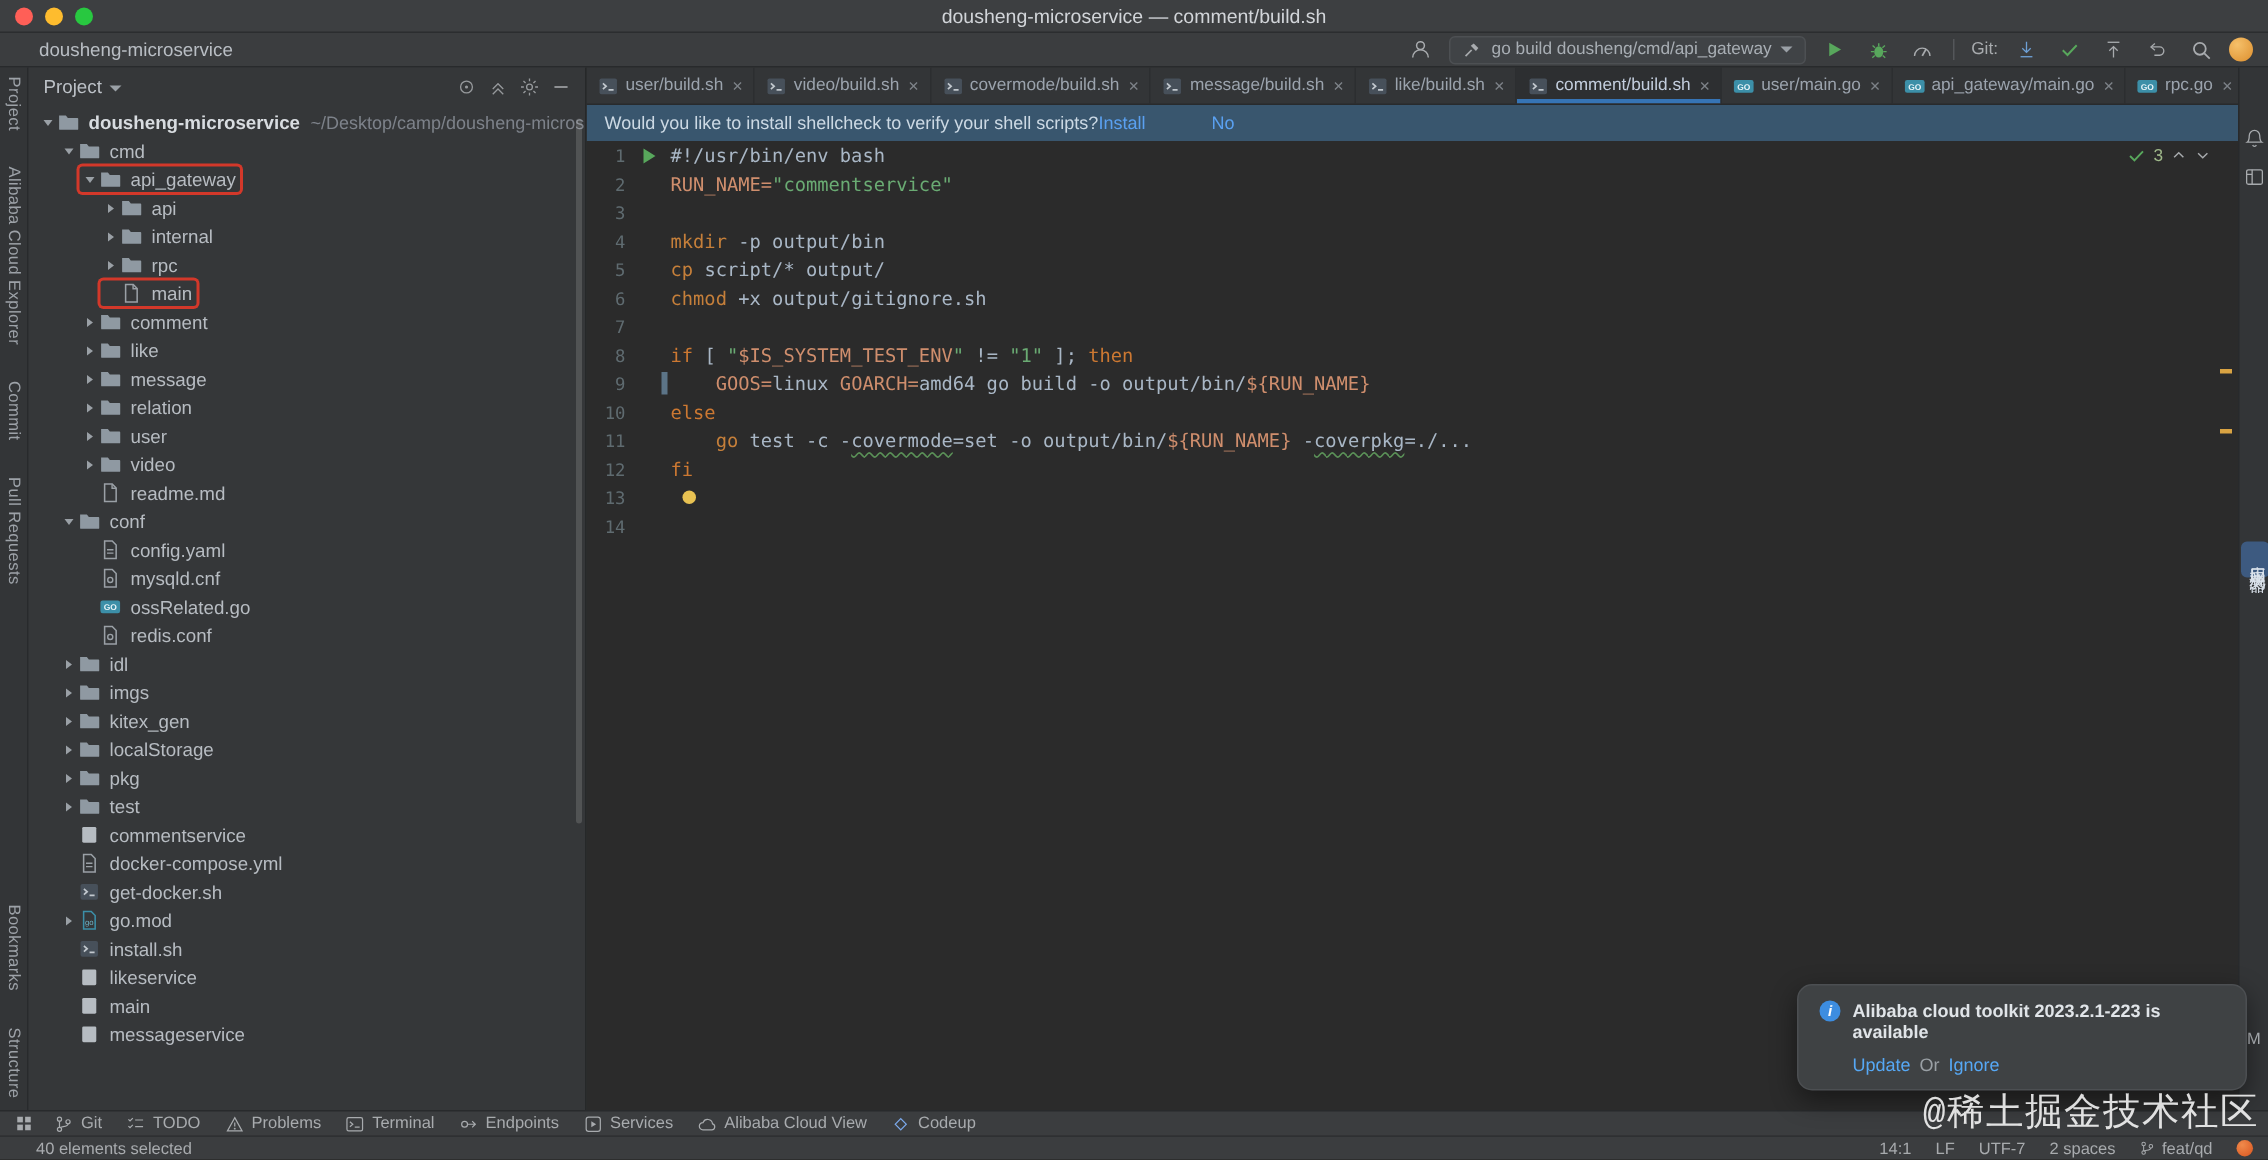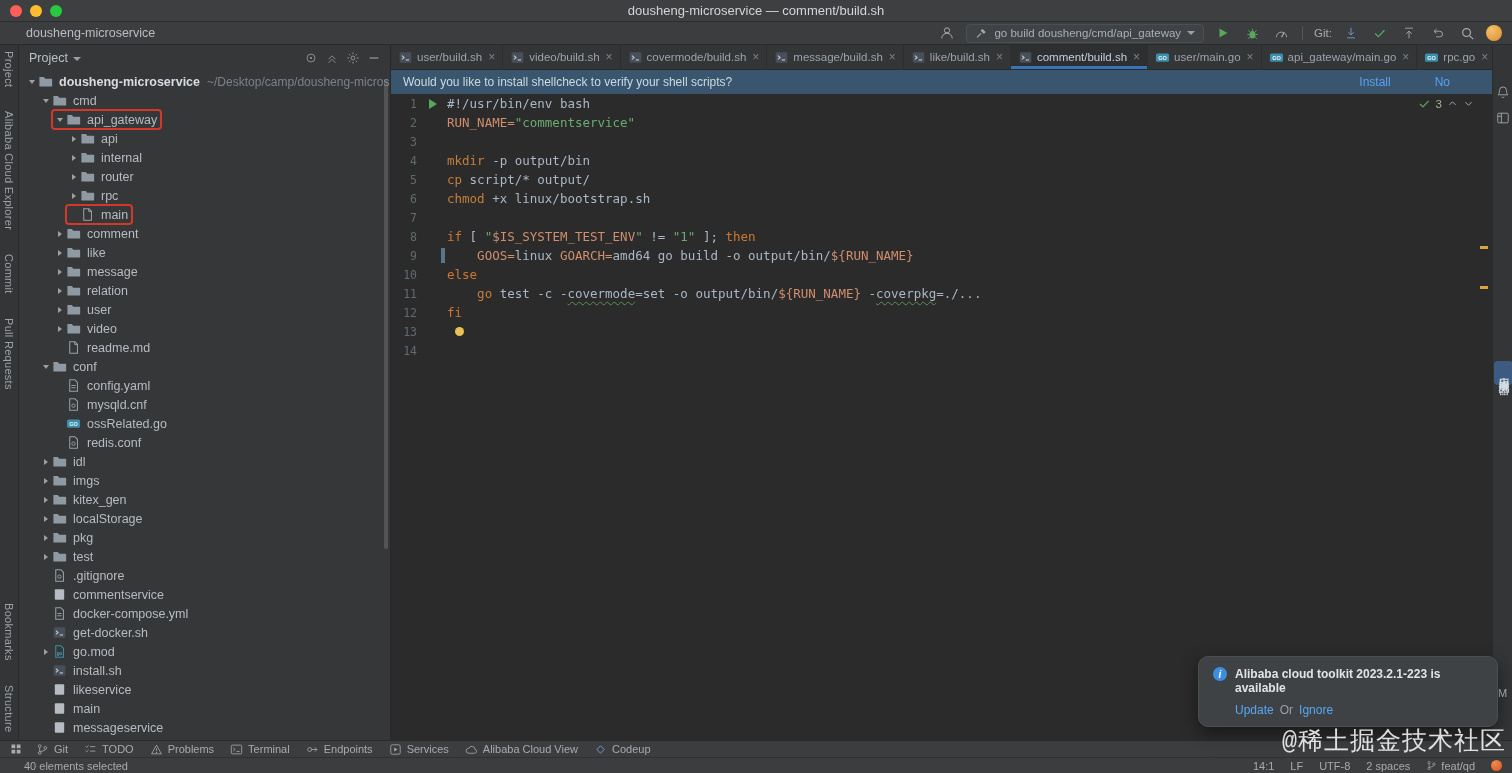--- a/index.html
+++ b/index.html
@@ -56,21 +56,21 @@
   .panel-scrollbar { position:absolute; right:2px; top:34px; width:4px; height:470px; background:rgba(255,255,255,.14); border-radius:2px; }
 
   
   .editor-area { flex:1 1 auto; min-width:0; display:flex; flex-direction:column; background:#2b2b2b; }
   .tabs { height:25px; background:#333537; border-bottom:1px solid #282a2c; display:flex; align-items:stretch; flex:0 0 auto; overflow:hidden; }
   .tab { display:flex; align-items:center; gap:4px; padding:0 7px; font-size:11.5px; color:#9ba3ad; border-right:1px solid #2c2e30; white-space:nowrap; }
   .tab.active { background:#2d2f31; color:#c3cede; box-shadow:inset 0 -3px 0 #3674b5; }
   .tab-close { color:#7d8288; font-size:12px; margin-left:2px; }
   .tab .ic { display:inline-flex; }
 
-  .banner { height:24px; background:#39566e; display:flex; align-items:center; justify-content:space-between; padding:0 12px; font-size:12px; color:#ccd9e4; flex:0 0 auto; }
+  .banner { height:24px; background:#39566e; display:flex; align-items:center; padding:0 12px; font-size:12px; color:#ccd9e4; flex:0 0 auto; }
   .banner-actions { display:flex; gap:44px; padding-right:30px; }
   .banner-link { color:#5aa0f0; cursor:pointer; }
 
   .editor-body { flex:1 1 auto; position:relative; font-family:"DejaVu Sans Mono",monospace; font-size:12.5px; overflow:hidden; }
   .code-line { height:19px; display:flex; align-items:center; }
   .ln-num { width:30px; text-align:right; color:#5f6b70; font-size:11.5px; padding-right:4px; flex:0 0 auto; font-family:"DejaVu Sans Mono",monospace; }
   .ln-icon { width:26px; height:19px; position:relative; flex:0 0 auto; }
   .ln-code { white-space:pre; display:inline-flex; align-items:center; }
   .run-tri { position:absolute; left:8px; top:4.5px; width:0; height:0; border-left:8px solid #58a75c; border-top:5px solid transparent; border-bottom:5px solid transparent; }
   .chg-mark { position:absolute; left:20px; top:2px; width:4px; height:15px; background:#5c7487; }
@@ -313,35 +313,20 @@
               <span class="tree-chevron">
                 <svg width="8" height="8" viewBox="0 0 8 8">
                   <path d="M2 1l4 3-4 3z" fill="#9aa0a6"></path>
                 </svg>
               </span>
               <span class="ic tree-ic">
                 <svg width="15" height="15" viewBox="0 0 16 16">
                   <path d="M1.5 3.2h4.8l1.4 1.8h6.8a.6.6 0 0 1 .6.6v7.2a.6.6 0 0 1-.6.6H2.1a.6.6 0 0 1-.6-.6V3.2z" fill="#8f99a2"></path>
                 </svg>
               </span>
-              <span class="tree-label">router</span>
-            </span>
-          </div>
-          <div class="tree-row" style="padding-left: 48px;">
-            <span class="tree-main">
-              <span class="tree-chevron">
-                <svg width="8" height="8" viewBox="0 0 8 8">
-                  <path d="M2 1l4 3-4 3z" fill="#9aa0a6"></path>
-                </svg>
-              </span>
-              <span class="ic tree-ic">
-                <svg width="15" height="15" viewBox="0 0 16 16">
-                  <path d="M1.5 3.2h4.8l1.4 1.8h6.8a.6.6 0 0 1 .6.6v7.2a.6.6 0 0 1-.6.6H2.1a.6.6 0 0 1-.6-.6V3.2z" fill="#8f99a2"></path>
-                </svg>
-              </span>
               <span class="tree-label">rpc</span>
             </span>
           </div>
           <div class="tree-row" style="padding-left: 48px;">
             <span class="tree-main annotated">
               <span class="tree-chevron"></span>
               <span class="ic tree-ic">
                 <svg width="15" height="15" viewBox="0 0 16 16">
                   <path d="M4 1.8h5.4l2.8 2.8v9.6H4z" fill="none" stroke="#9aa0a6" stroke-width="1.1"></path>
                   <path d="M9.3 1.9v2.9h2.9" fill="none" stroke="#9aa0a6"></path>
@@ -596,32 +581,20 @@
                 <svg width="8" height="8" viewBox="0 0 8 8">
                   <path d="M2 1l4 3-4 3z" fill="#9aa0a6"></path>
                 </svg>
               </span>
               <span class="ic tree-ic">
                 <svg width="15" height="15" viewBox="0 0 16 16">
                   <path d="M1.5 3.2h4.8l1.4 1.8h6.8a.6.6 0 0 1 .6.6v7.2a.6.6 0 0 1-.6.6H2.1a.6.6 0 0 1-.6-.6V3.2z" fill="#8f99a2"></path>
                 </svg>
               </span>
               <span class="tree-label">test</span>
-            </span>
-          </div>
-          <div class="tree-row" style="padding-left: 20px;">
-            <span class="tree-main">
-              <span class="tree-chevron"></span>
-              <span class="ic tree-ic">
-                <svg width="15" height="15" viewBox="0 0 16 16">
-                  <path d="M4 1.8h5.4l2.8 2.8v9.6H4z" fill="none" stroke="#9aa0a6" stroke-width="1.1"></path>
-                  <circle cx="8" cy="9.2" r="1.8" fill="none" stroke="#9aa0a6"></circle>
-                </svg>
-              </span>
-              <span class="tree-label">.gitignore</span>
             </span>
           </div>
           <div class="tree-row" style="padding-left: 20px;">
             <span class="tree-main">
               <span class="tree-chevron"></span>
               <span class="ic tree-ic">
                 <svg width="15" height="15" viewBox="0 0 16 16">
                   <rect x="3" y="2.4" width="10" height="11.2" rx="1" fill="#b6bcc2"></rect>
                 </svg>
               </span>
@@ -858,21 +831,21 @@
               <span class="ln-code"><span class="c-cmd">mkdir</span><span class="c-plain"> -p output/bin</span></span>
             </div>
             <div class="code-line">
               <span class="ln-num">5</span>
               <span class="ln-icon"></span>
               <span class="ln-code"><span class="c-cmd">cp</span><span class="c-plain"> script/* output/</span></span>
             </div>
             <div class="code-line">
               <span class="ln-num">6</span>
               <span class="ln-icon"></span>
-              <span class="ln-code"><span class="c-cmd">chmod</span><span class="c-plain"> +x linux/bootstrap.sh</span></span>
+              <span class="ln-code"><span class="c-cmd">chmod</span><span class="c-plain"> +x output/gitignore.sh</span></span>
             </div>
             <div class="code-line">
               <span class="ln-num">7</span>
               <span class="ln-icon"></span>
               <span class="ln-code"></span>
             </div>
             <div class="code-line">
               <span class="ln-num">8</span>
               <span class="ln-icon"></span>
               <span class="ln-code"><span class="c-kw">if</span><span class="c-plain"> [ </span><span class="c-str">"</span><span class="c-var">$IS_SYSTEM_TEST_ENV</span><span class="c-str">"</span><span class="c-plain"> != </span><span class="c-str">"1"</span><span class="c-plain"> ]; </span><span class="c-kw">then</span></span>
@@ -1034,21 +1007,21 @@
           <span class="twb-label">Codeup</span>
         </div>
       </div>
   </div>
 
   <div class="status-bar">
     <span>40 elements selected</span>
     <div class="status-right">
       <span>14:1</span>
       <span>LF</span>
-      <span>UTF-8</span>
+      <span>UTF-7</span>
       <span>2 spaces</span>
       <span class="branch-item">
         <svg width="11" height="11" viewBox="0 0 16 16">
             <circle cx="4.5" cy="3.8" r="1.7" fill="none" stroke="#a8abae"></circle>
             <circle cx="4.5" cy="12.2" r="1.7" fill="none" stroke="#a8abae"></circle>
             <circle cx="11.5" cy="6" r="1.7" fill="none" stroke="#a8abae"></circle>
             <path d="M4.5 5.5v5M11.5 7.7c0 2.6-5.5 1.9-7 3.3" fill="none" stroke="#a8abae"></path>
           </svg>
         <span>feat/qd</span>
       </span>

